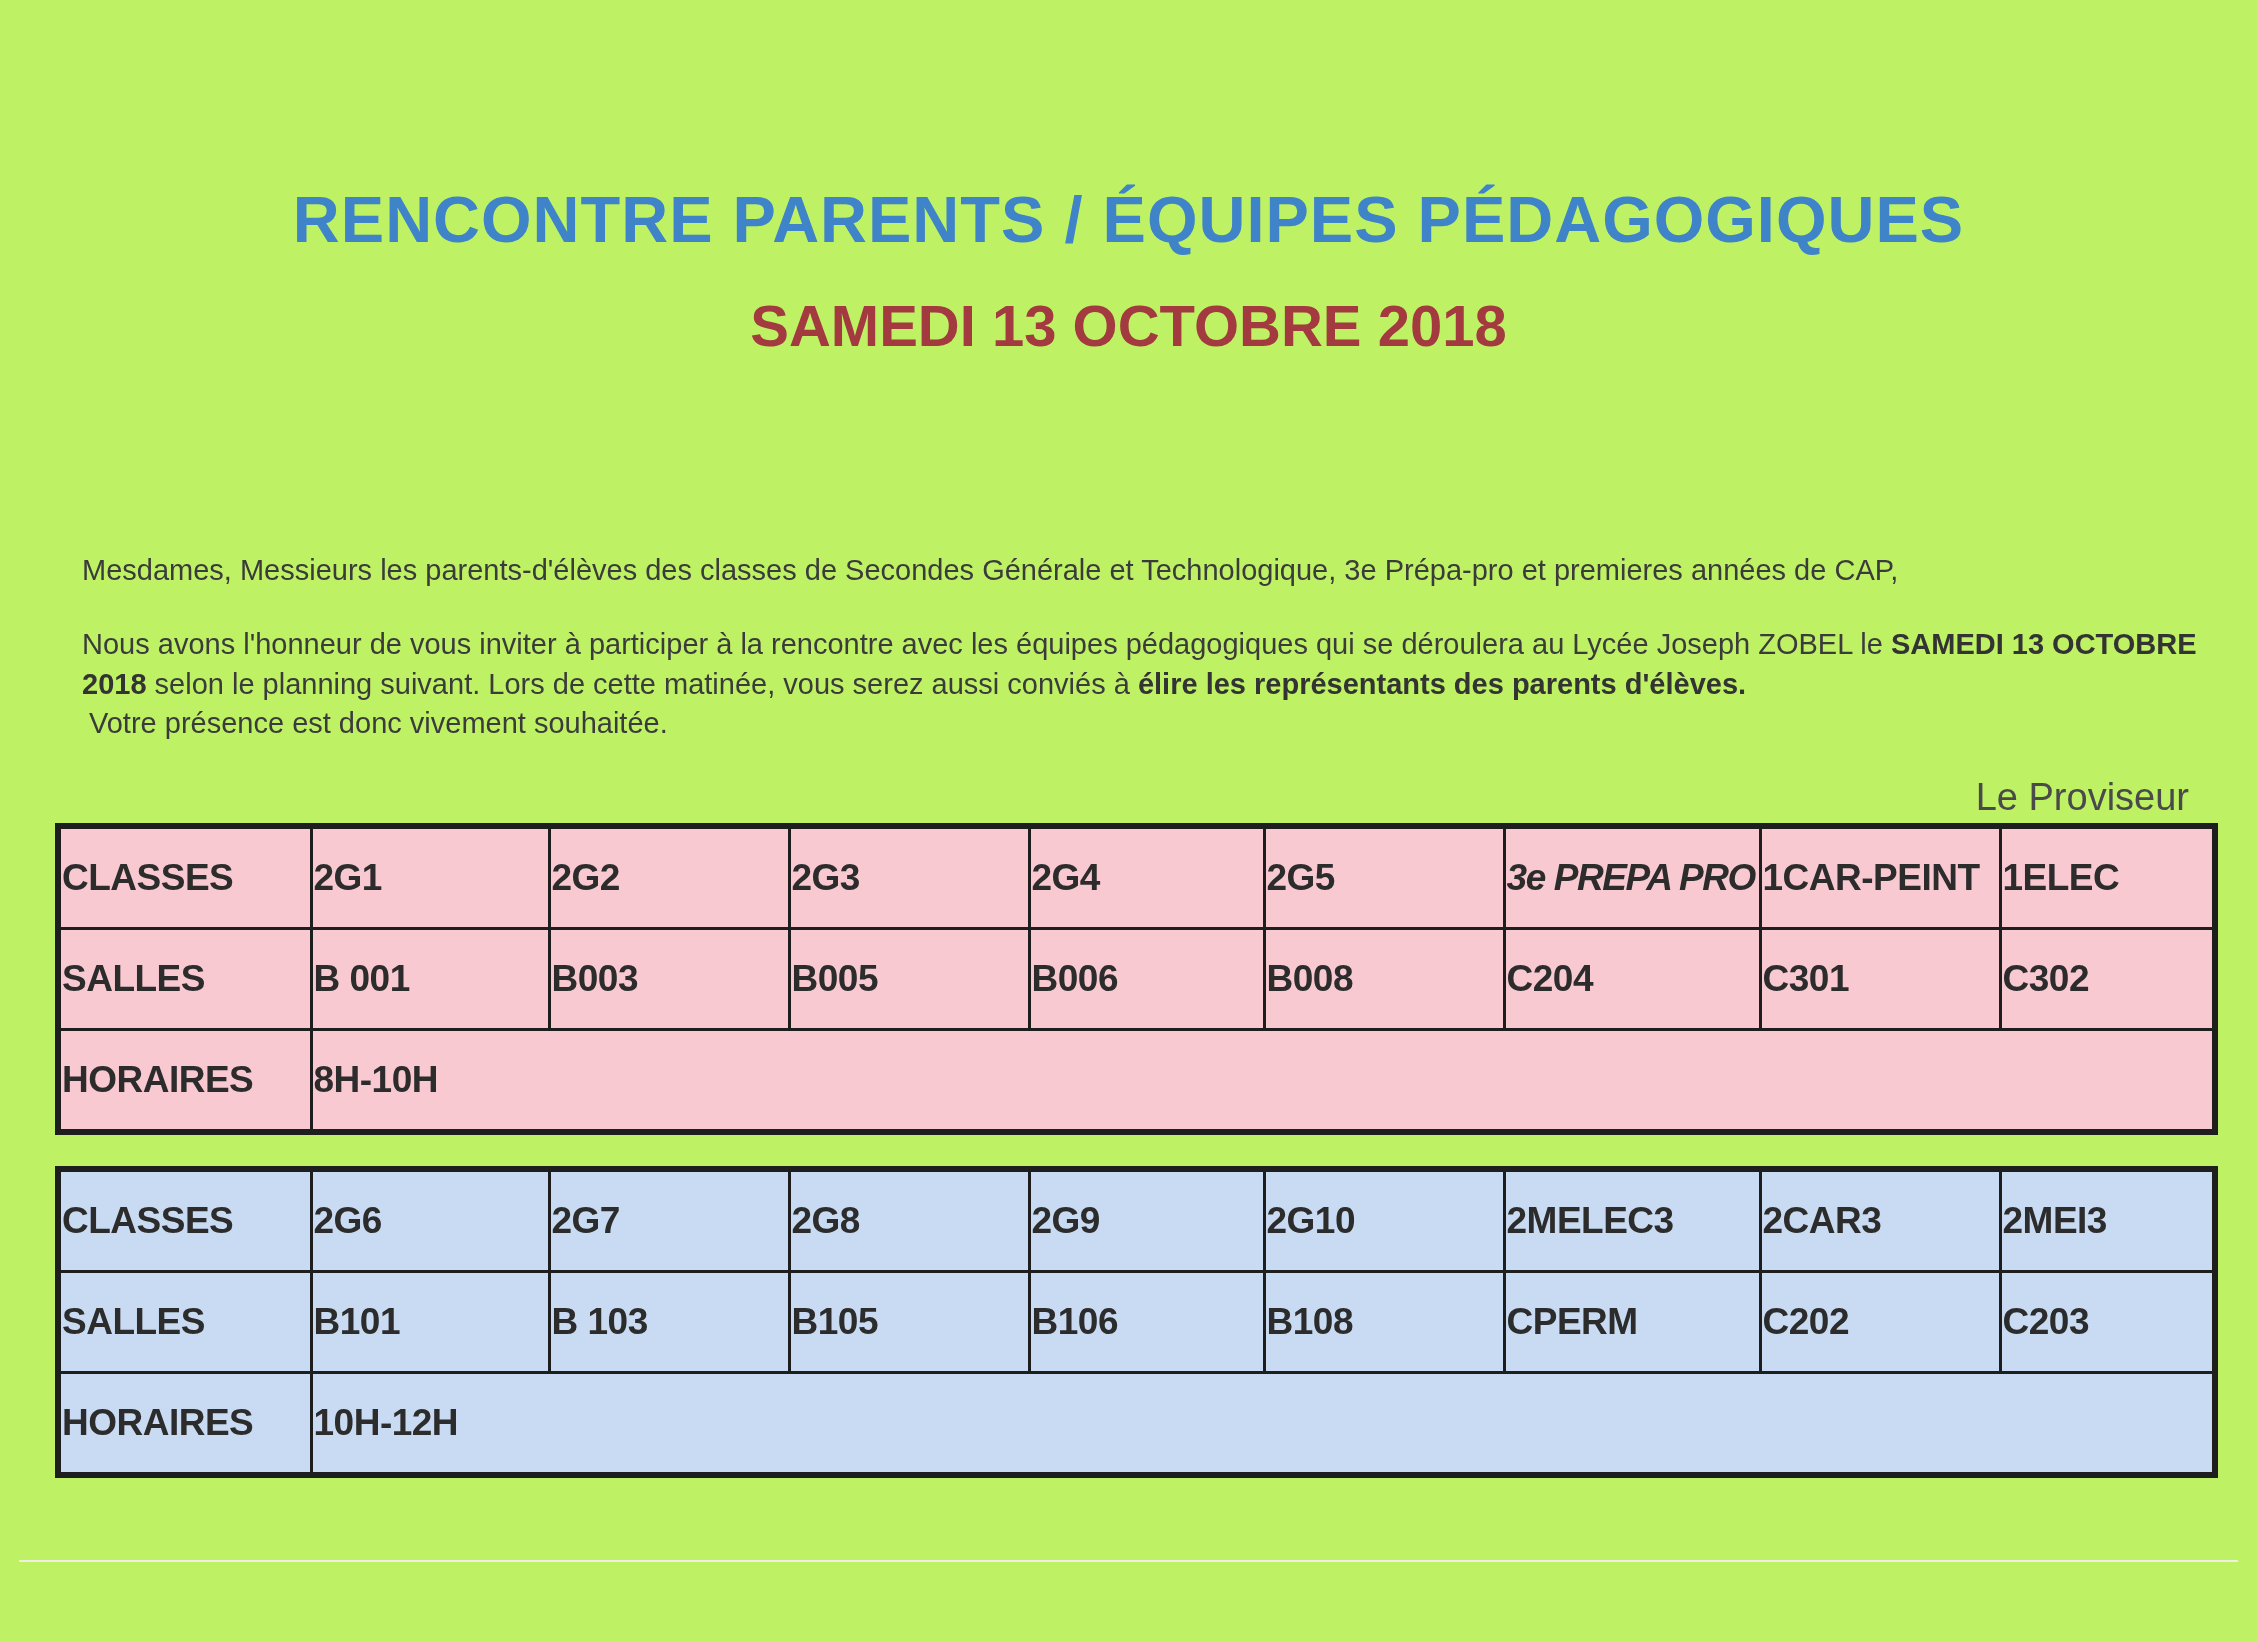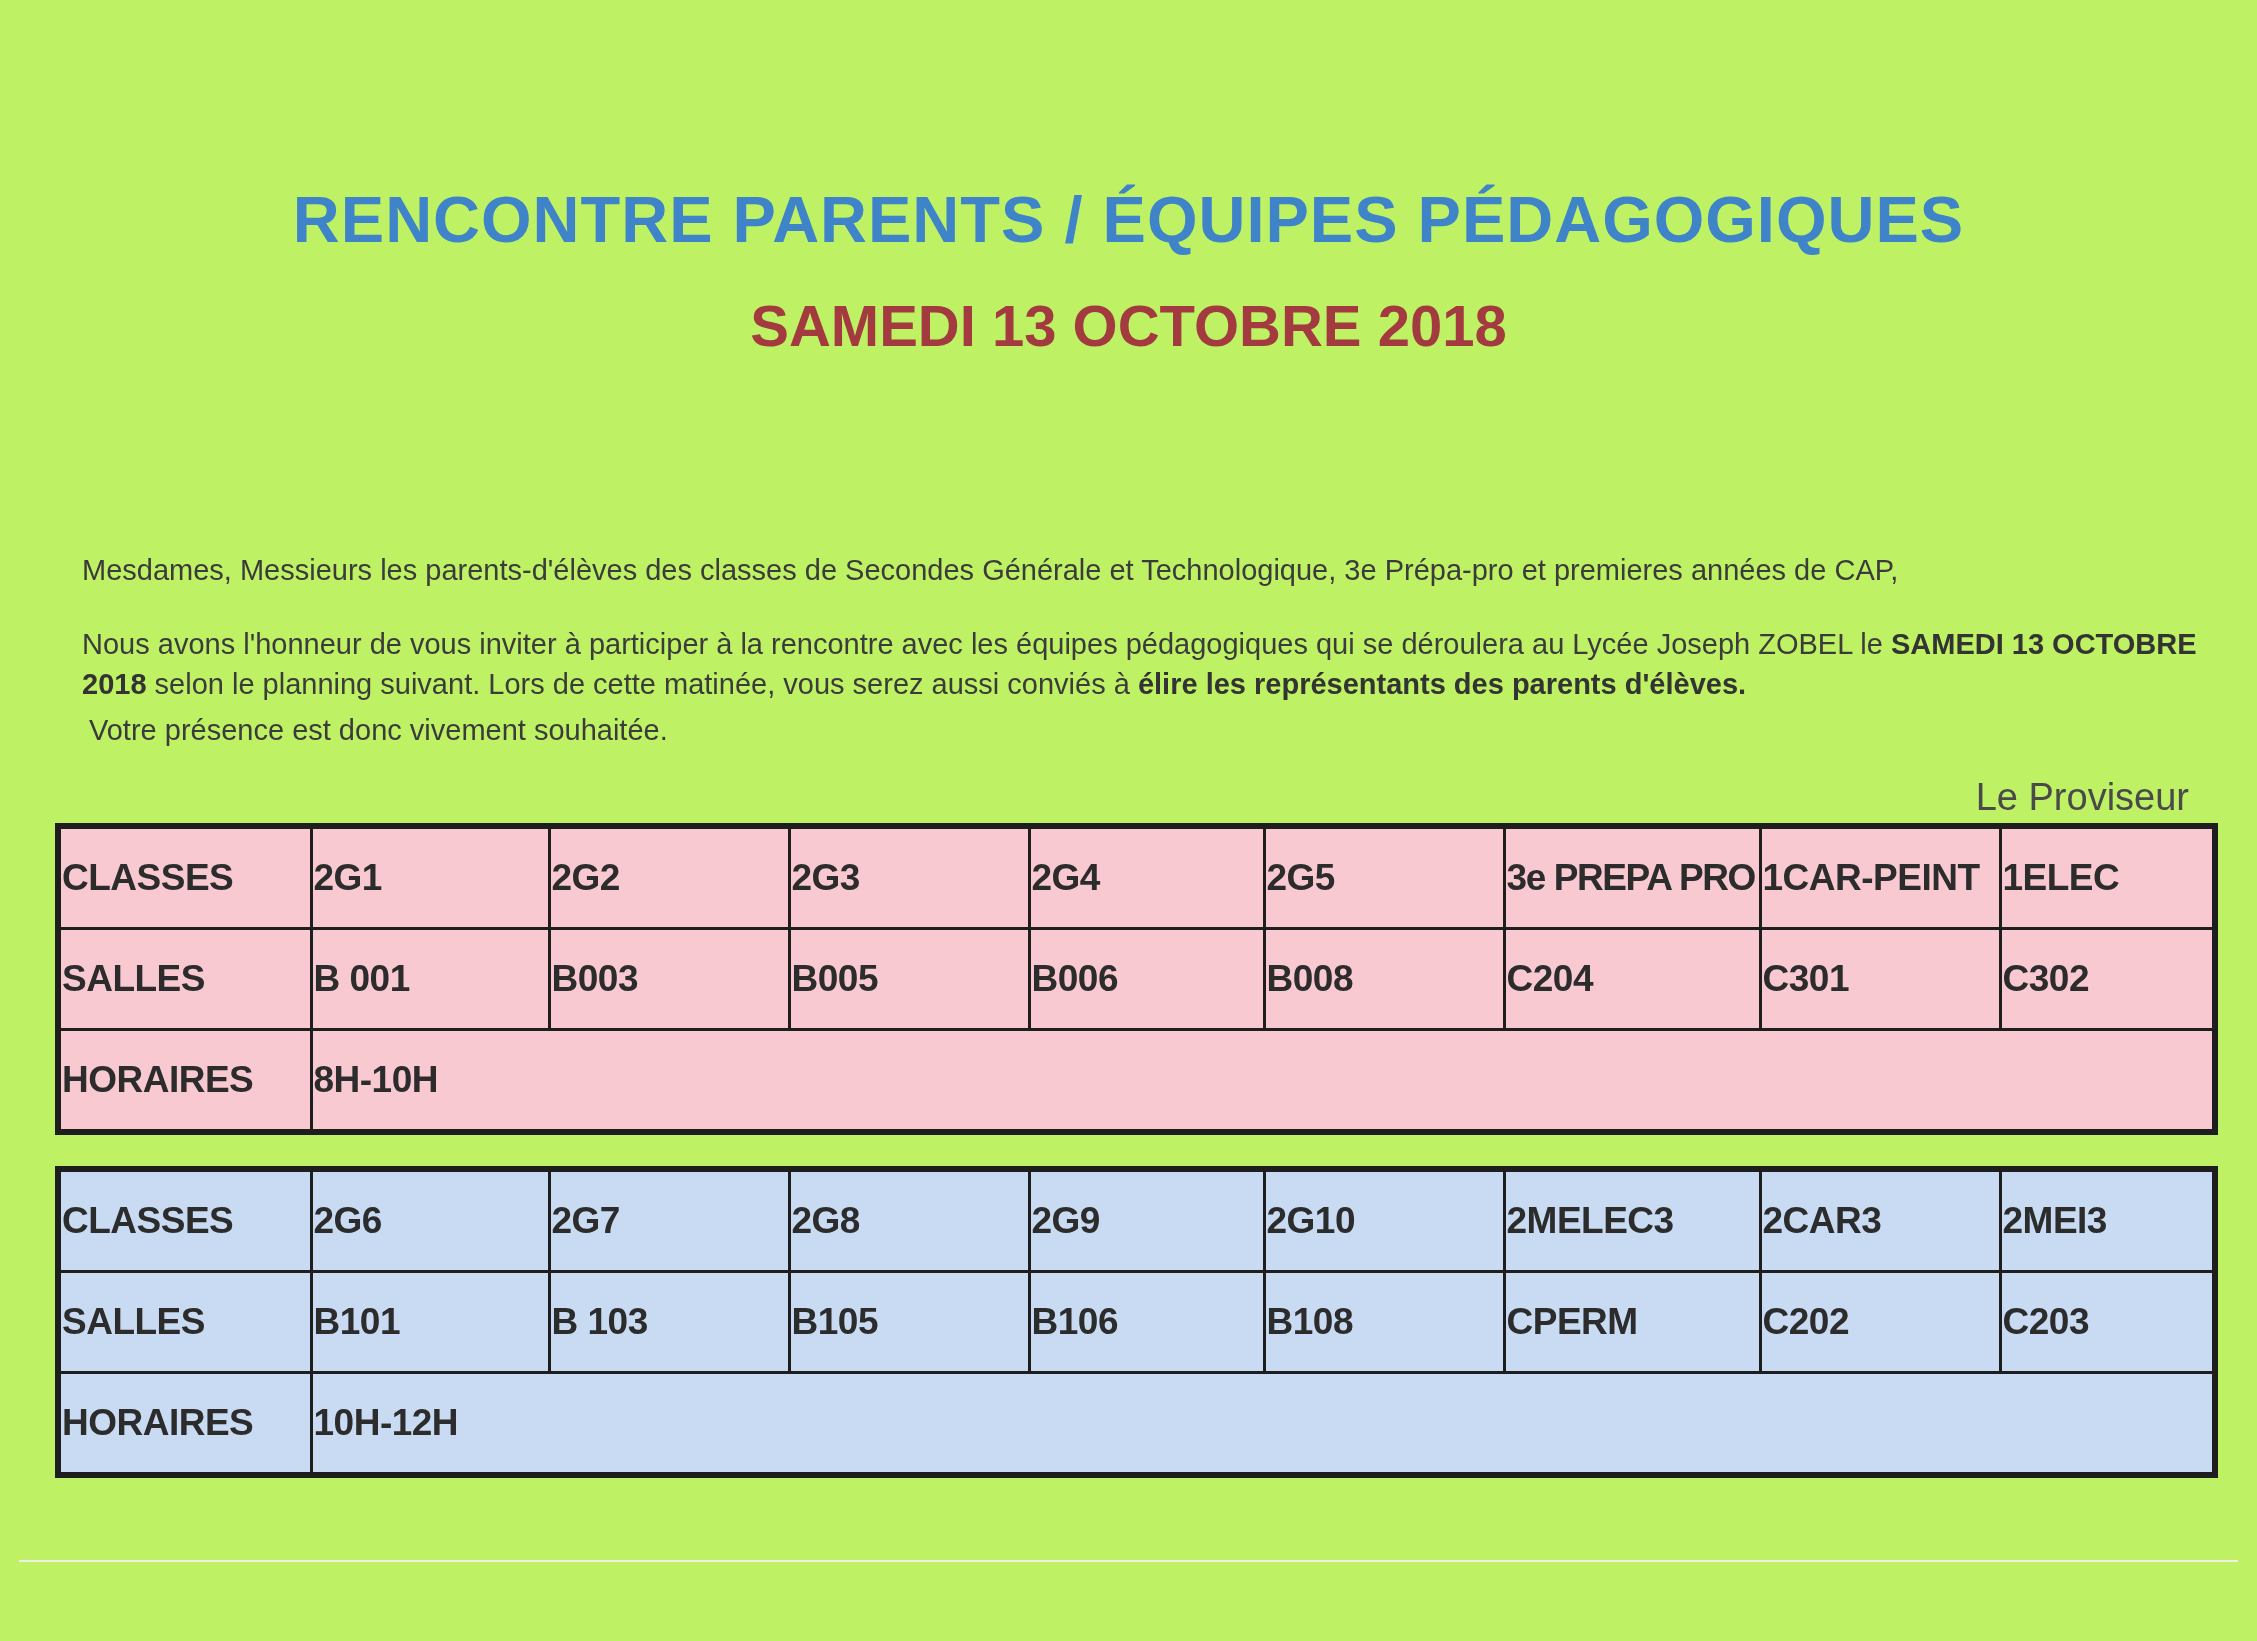--- a/index.html
+++ b/index.html
@@ -51,21 +51,21 @@
   .para {
     position: absolute;
     left: 82px;
     width: 2134px;
     font-size: 29px;
     line-height: 40px;
     color: #3b3b3b;
   }
   .p1 { top: 550px; }
   .p2 { top: 624px; }
-  .p3 { top: 703px; left: 89px; margin-top: 7px; }
+  .p3 { top: 703px; left: 89px; }
   .p2 b { color: #333333; }
   .signature {
     position: absolute;
     right: 68px;
     top: 736px;
     font-size: 38px;
     color: #4a4a4a;
     margin-top: 40px;
   }
   
@@ -82,21 +82,21 @@
     height: 96px;
     text-align: left;
     vertical-align: middle;
     font-size: 37px;
     font-weight: bold;
     letter-spacing: -0.5px;
     color: #2c2c2c;
     overflow: hidden;
     white-space: nowrap;
   }
-  table.sched td.snug { letter-spacing: -1.4px; }
+  table.sched td.snug { letter-spacing: -1.4px; font-style: italic; }
   table.t1 { top: 823px; }
   table.t2 { top: 1166px; }
   table.t1 td { background: #f9c9d2; }
   table.t2 td { background: #c9dbf2; }
   .scan-line {
     position: absolute;
     left: 19.3px;
     right: 19.3px;
     top: 1560px;
     height: 1.9px;

